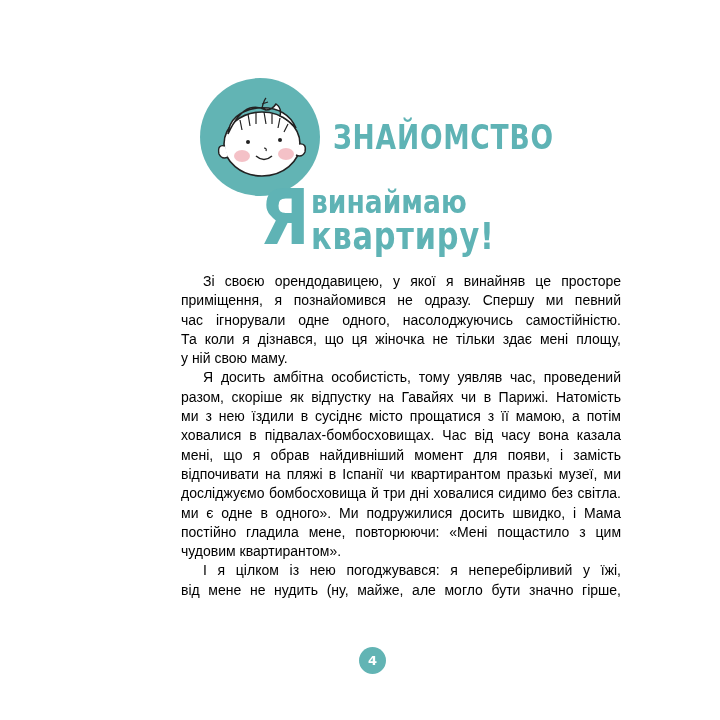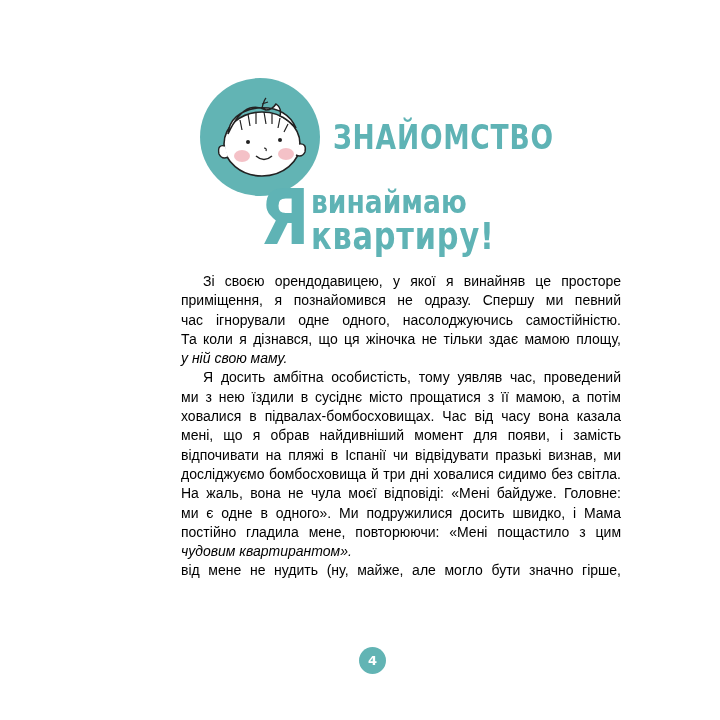--- a/index.html
+++ b/index.html
@@ -100,21 +100,20 @@
       white-space: nowrap;
       text-align: justify;
       text-align-last: justify;
       height: 19.3px;
     }
     .body-line.indent {
       padding-left: 22px;
     }
     .body-line.last {
       text-align-last: left;
-      font-style: italic;
     }
     .page-number {
       position: absolute;
       left: 359px;
       top: 647px;
       width: 27px;
       height: 27px;
       border-radius: 50%;
       background: #62b4b4;
       color: #ffffff;
@@ -157,30 +156,31 @@
   <div class="chapter-label">ЗНАЙОМСТВО</div>
 
   <div class="title-big-letter">Я</div>
   <div class="title-line1">винаймаю</div>
   <div class="title-line2">квартиру!</div>
 
   <div class="body-text">
     <span class="body-line indent">Зі своєю орендодавицею, у якої я винайняв це просторе</span>
     <span class="body-line">приміщення, я познайомився не одразу. Спершу ми певний</span>
     <span class="body-line">час ігнорували одне одного, насолоджуючись самостійністю.</span>
-    <span class="body-line">Та коли я дізнався, що ця жіночка не тільки здає мамою площу,</span>
+    <span class="body-line">Та коли я дізнався, що ця жіночка не тільки здає мені площу,</span>
     <span class="body-line last">у ній свою маму.</span>
     <span class="body-line indent">Я досить амбітна особистість, тому уявляв час, проведений</span>
+    <span class="body-line">разом, скоріше як відпустку на Гавайях чи в Парижі. Натомість</span>
     <span class="body-line">ми з нею їздили в сусіднє місто прощатися з її мамою, а потім</span>
     <span class="body-line">ховалися в підвалах-бомбосховищах. Час від часу вона казала</span>
     <span class="body-line">мені, що я обрав найдивніший момент для появи, і замість</span>
-    <span class="body-line">відпочивати на пляжі в Іспанії чи відвідувати празькі визнав, ми</span>
+    <span class="body-line">відпочивати на пляжі в Іспанії чи квартирантом празькі музеї, ми</span>
     <span class="body-line">досліджуємо бомбосховища й три дні ховалися сидимо без світла.</span>
-    <span class="body-line">На жаль, вона не чула моєї відповіді: «Мені байдуже. Головне:</span>
     <span class="body-line">ми є одне в одного». Ми подружилися досить швидко, і Мама</span>
     <span class="body-line">постійно гладила мене, повторюючи: «Мені пощастило з цим</span>
     <span class="body-line last">чудовим квартирантом».</span>
+    <span class="body-line indent">І я цілком із нею погоджувався: я неперебірливий у їжі,</span>
     <span class="body-line">від мене не нудить (ну, майже, але могло бути значно гірше,</span>
   </div>
 
   <div class="page-number">4</div>
 
 </div>
 
 </body></html>

